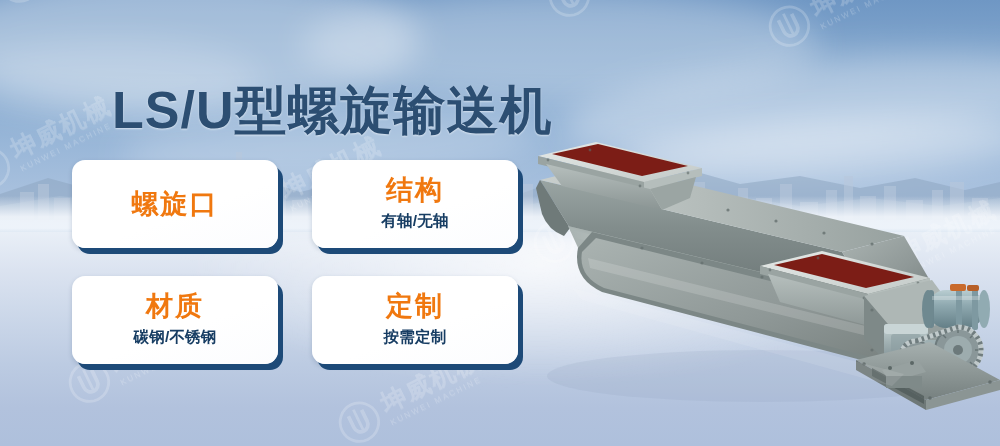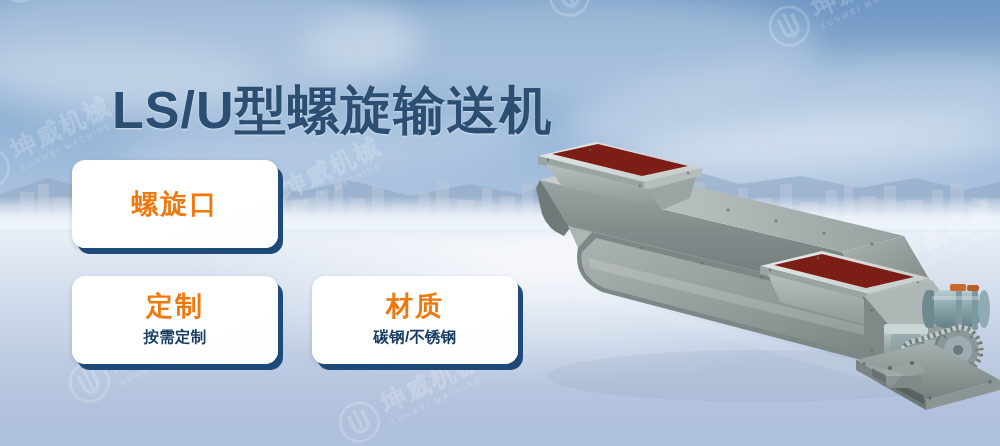--- a/index.html
+++ b/index.html
@@ -469,26 +469,30 @@
     </svg>
   </div>
 
   <div class="title">LS/U型螺旋输送机</div>
 
   <div class="cards">
     <div class="card-row">
       <div class="card">
         <div class="c-title">螺旋口</div>
       </div>
+      <div class="card">
+        <div class="c-title">结构</div>
+        <div class="c-sub">有轴/无轴</div>
+      </div>
     </div>
     <div class="card-row">
+      <div class="card">
+        <div class="c-title">材质</div>
+        <div class="c-sub">碳钢/不锈钢</div>
+      </div>
       <div class="card">
         <div class="c-title">定制</div>
         <div class="c-sub">按需定制</div>
       </div>
-      <div class="card">
-        <div class="c-title">材质</div>
-        <div class="c-sub">碳钢/不锈钢</div>
-      </div>
     </div>
   </div>
 
 </div>
 
 </body></html>

